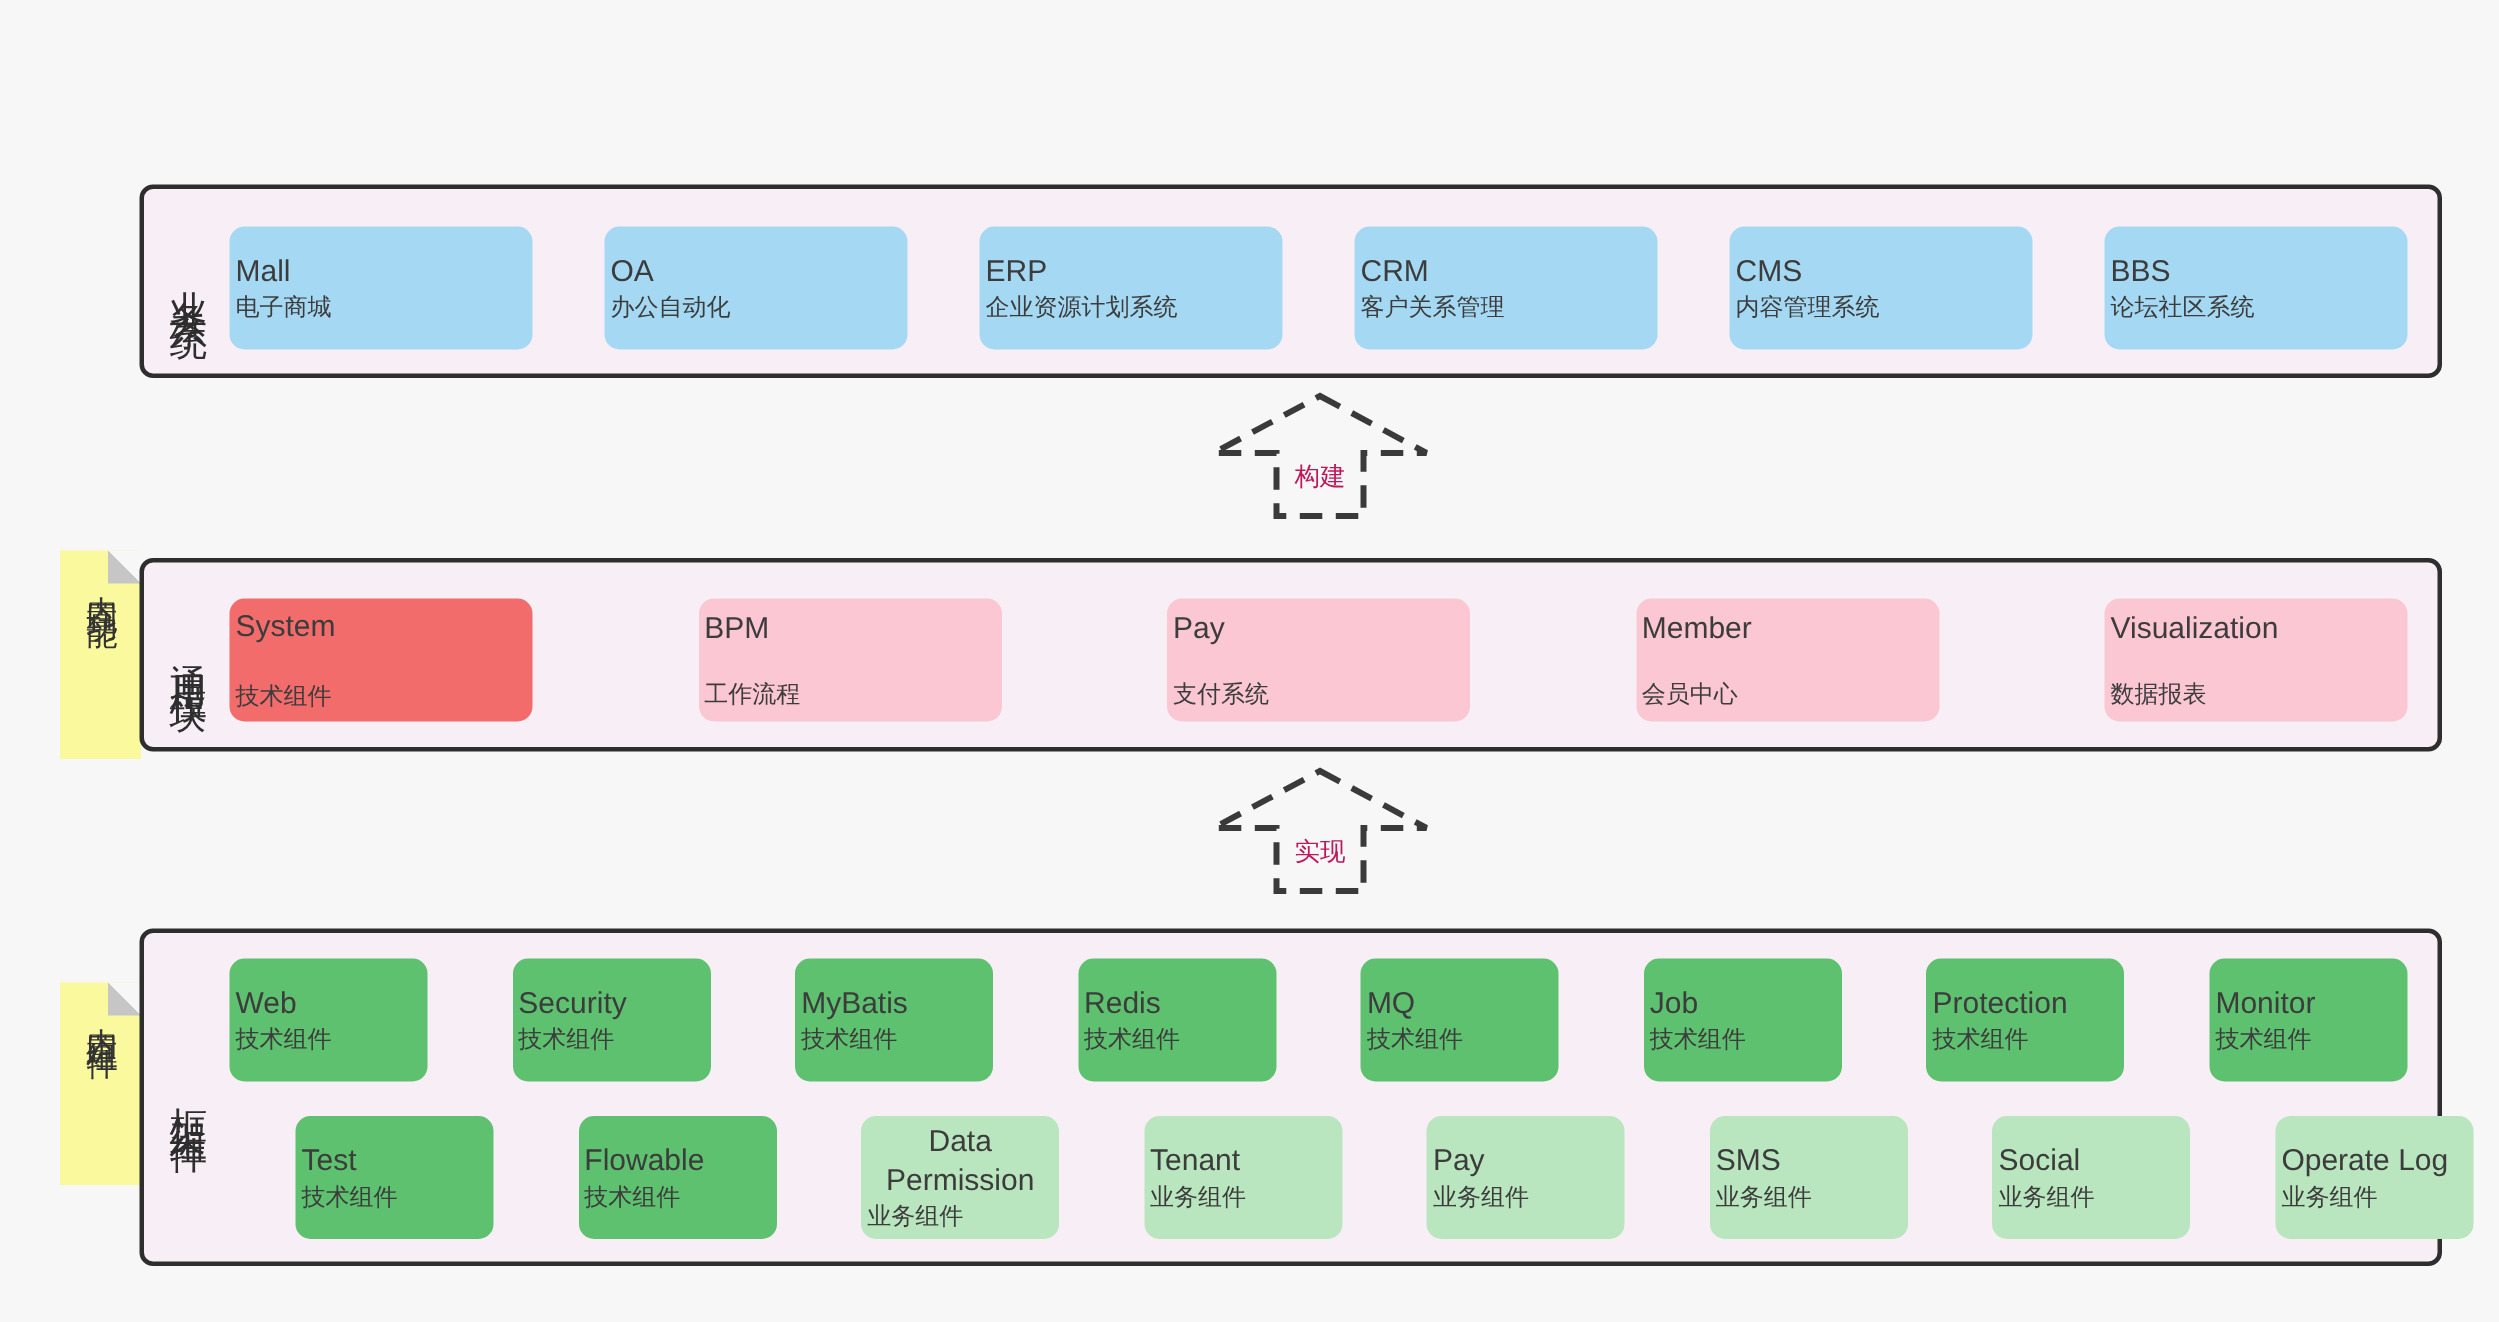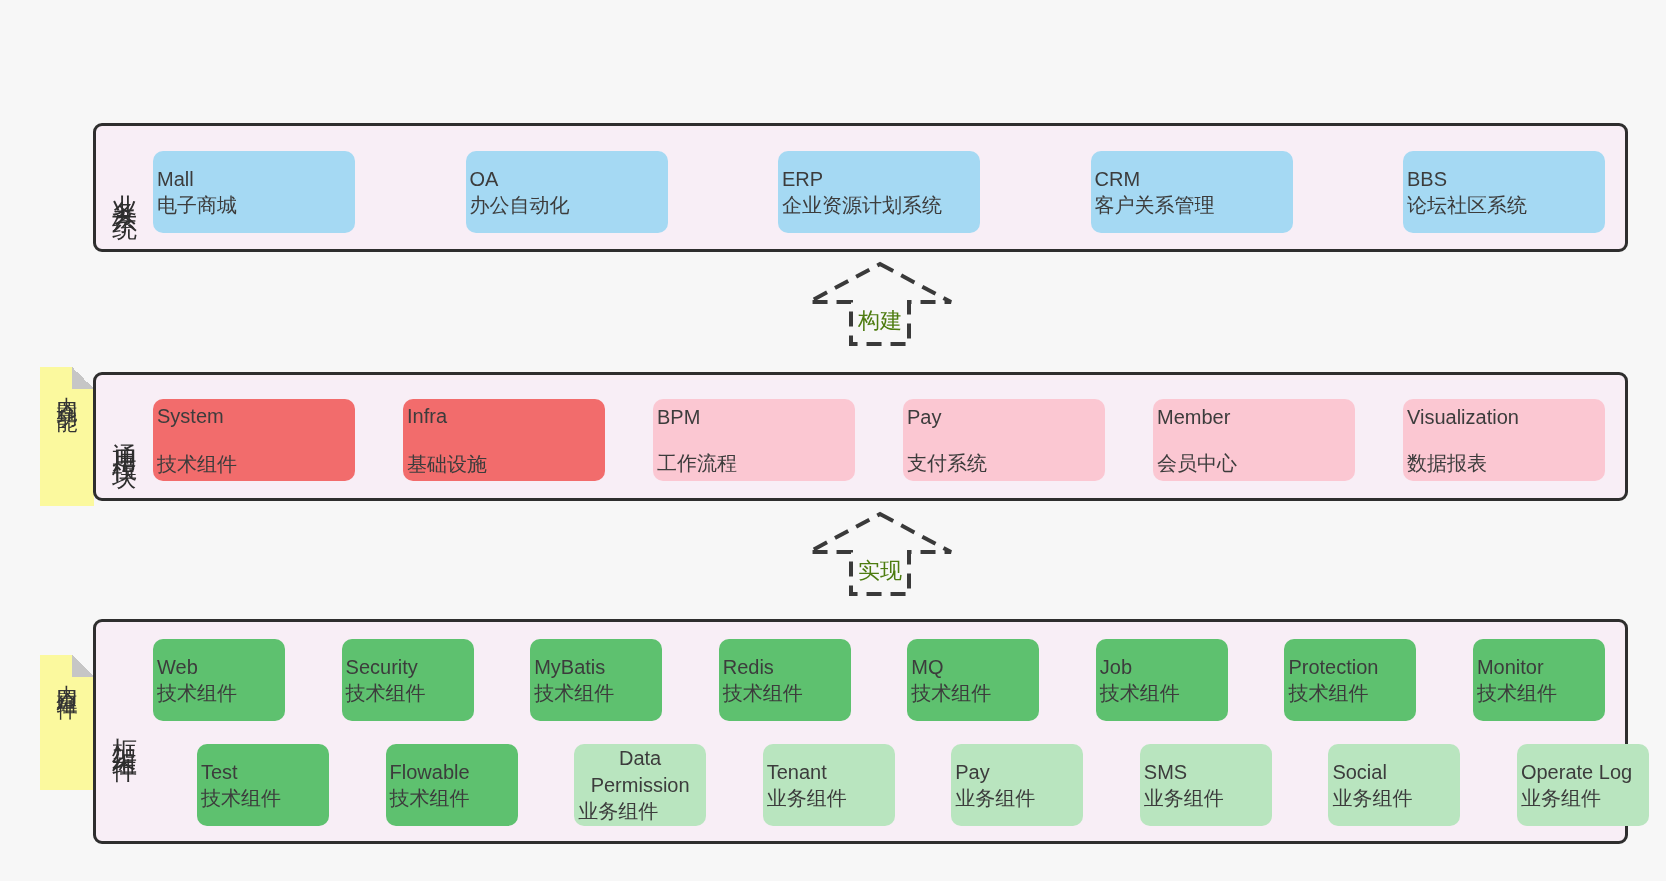--- a/index.html
+++ b/index.html
@@ -31,21 +31,21 @@
   .row-c2 { top:122px;padding-left:44px; }
 
   .box {
     height:82px; border-radius:10px; box-sizing:border-box;
     display:flex; flex-direction:column; justify-content:center; align-items:flex-start;
     text-align:center; line-height:1.32; padding:2px 4px;
   }
   .w202 { width:202px; }
   .w150 { width:132px; }
   .bn { font-size:20px; }
-  .bd { font-size:20px; }
+  .bd { font-size:16px; }
   .blue   { background:#a5d9f3; }
   .red    { background:#f26c6c;gap:22px; }
   .pink   { background:#fbc7d2;gap:20px; }
   .green  { background:#5ec16f; }
   .lgreen { background:#b9e5bf; }
 
   .note {
     position:absolute; left:40px; width:54px; background:#fbf99e; z-index:1;
   }
   #note-features   { top:367px; height:139px; }
@@ -59,21 +59,21 @@
     writing-mode:vertical-lr; text-orientation:upright;
     font-size:21px; letter-spacing:5px; color:#333; white-space:nowrap;
   }
 
   .arrow { position:absolute; left:805px; width:150px; height:88px; z-index:3; }
   #arrow-build     { top:260px; }
   #arrow-implement { top:510px; }
   .arrow svg { display:block; }
   .arrow-label {
     position:absolute; left:50%; top:46px; transform:translateX(-50%);
-    background:#f7f7f7; padding:0 3px; font-size:22px; color:#4d7c0f; white-space:nowrap;
+    background:#f7f7f7; padding:0 3px; font-size:17px; color:#be185d; white-space:nowrap;
   }
 </style>
 </head>
 <body>
 
 <div class="band" id="band-business">
   <div class="band-label">业务系统</div>
   <div class="row">
     <div class="box blue w202">
       <div class="bn">Mall</div>
@@ -83,20 +83,24 @@
       <div class="bn">OA</div>
       <div class="bd">办公自动化</div>
     </div>
     <div class="box blue w202">
       <div class="bn">ERP</div>
       <div class="bd">企业资源计划系统</div>
     </div>
     <div class="box blue w202">
       <div class="bn">CRM</div>
       <div class="bd">客户关系管理</div>
+    </div>
+    <div class="box blue w202">
+      <div class="bn">CMS</div>
+      <div class="bd">内容管理系统</div>
     </div>
     <div class="box blue w202">
       <div class="bn">BBS</div>
       <div class="bd">论坛社区系统</div>
     </div>
   </div>
 </div>
 
 <div class="arrow" id="arrow-build">
   <svg width="150" height="88" viewBox="0 0 150 88">
@@ -110,24 +114,20 @@
   <div class="note-text">内置功能</div>
 </div>
 
 <div class="band" id="band-modules">
   <div class="band-label">通用模块</div>
   <div class="row">
     <div class="box red w202">
       <div class="bn">System</div>
       <div class="bd">技术组件</div>
     </div>
-    <div class="box red w202">
-      <div class="bn">Infra</div>
-      <div class="bd">基础设施</div>
-    </div>
     <div class="box pink w202">
       <div class="bn">BPM</div>
       <div class="bd">工作流程</div>
     </div>
     <div class="box pink w202">
       <div class="bn">Pay</div>
       <div class="bd">支付系统</div>
     </div>
     <div class="box pink w202">
       <div class="bn">Member</div>

